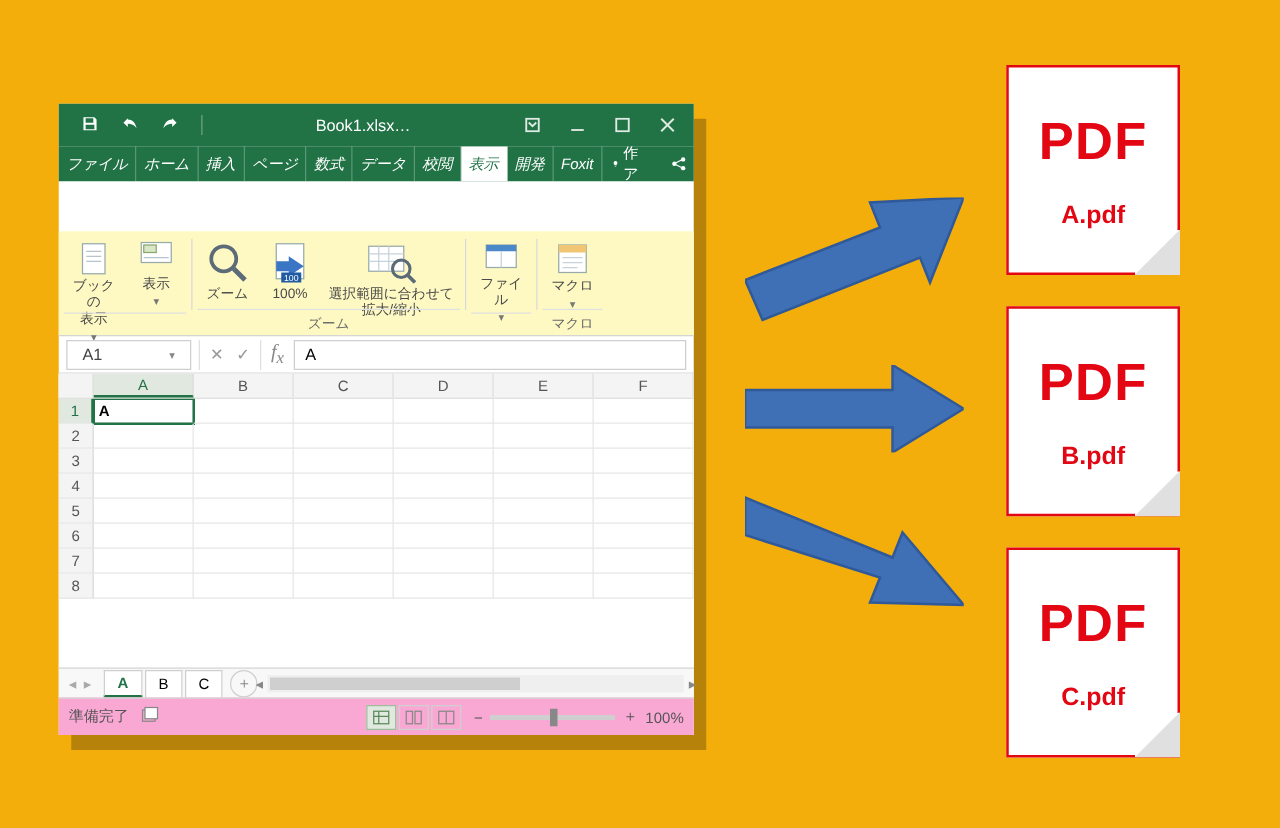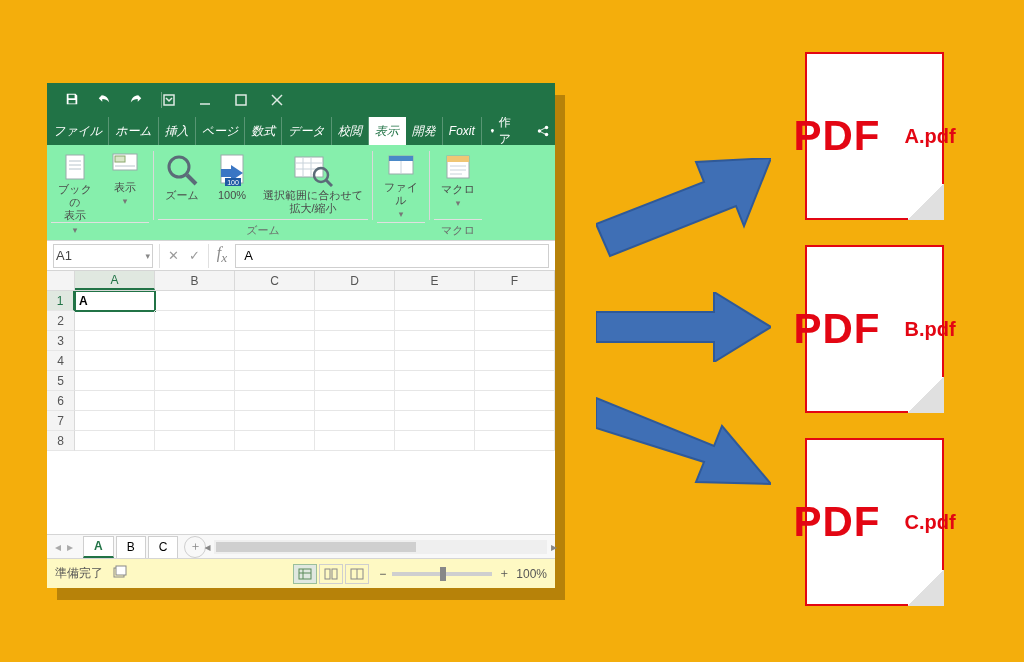--- a/index.html
+++ b/index.html
@@ -56,27 +56,28 @@
     cursor: pointer;
     font-style: italic;
   }
   .tabs .tab.first { border-left:none; }
   .tabs .tab.active { background:#fff; color:#217346; }
   .tabs .tell { display:flex; align-items:center; gap:4px; padding:0 8px; font-size:12px;}
   .tabs .tell svg { width:12px; height:12px; fill:#fff; }
   .tabs .share { margin-left:auto; padding:0 10px; display:flex; align-items:center;}
   
   .ribbon {
-    background:#86efac;
+    background:#fef9c3;
     border-bottom:1px solid #d5d5d5;
-    height: 96px;
+    height: 84px;
     display:flex;
     align-items:stretch;
     font-size: 11px;
     color:#4a4a4a;
+    margin-top:40px;
   }
   .rgroup {
     display:flex;
     flex-direction:column;
     align-items:center;
     justify-content:flex-start;
     padding:4px 4px 0;
   }
   .rgroup .row { display:flex; gap:2px; }
   .rgroup .glabel {
@@ -98,21 +99,21 @@
   .rbtn .lbl { font-size:11px; line-height:1.2; white-space:pre-line; }
   .rbtn .dd { font-size:9px; color:#777; }
   
   .fx {
     height:30px; display:flex; align-items:center;
     border-bottom:1px solid #d5d5d5;
   }
   .namebox {
     width:100px; height:24px; border:1px solid #cfcfcf; margin:0 6px 0 6px;
     display:flex; align-items:center; justify-content:space-between;
-    padding:0 2px; font-size:13px; color:#444; background:#fff;
+    padding:0 12px; font-size:13px; color:#444; background:#fff;
   }
   .namebox .chev { font-size:9px; color:#888; }
   .fx .btns { display:flex; align-items:center; gap:10px; color:#9a9a9a; font-size:13px; padding:0 8px; border-left:1px solid #e0e0e0; border-right:1px solid #e0e0e0; height:24px;}
   .fx .fxlabel { font-style:italic; font-family:"Times New Roman",serif; color:#888; padding:0 8px;}
   .fx .formula { flex:1; height:24px; border:1px solid #cfcfcf; margin-right:6px; padding:0 8px; font-size:13px; display:flex; align-items:center; background:#fff;}
   
   .grid { flex:1; display:flex; flex-direction:column; background:#fff;}
   .colhdr { display:flex; height:20px; background:#f4f4f4; border-bottom:1px solid #d9d9d9;}
   .corner { width:28px; border-right:1px solid #d9d9d9; background:#f4f4f4;}
   .ch { width:80px; border-right:1px solid #d9d9d9; text-align:center; font-size:12px; color:#555; display:flex; align-items:center; justify-content:center; background:#f4f4f4;}
@@ -131,40 +132,40 @@
   .sheettabs .nav { padding:0 8px; color:#aaa; display:flex; gap:6px;}
   .sheettabs .stab { padding:0 10px; height:22px; display:flex; align-items:center; border:1px solid #cfcfcf; border-bottom:none; background:#fff; margin-left:2px; font-size:12px; cursor:pointer;}
   .sheettabs .stab.active { border-bottom:2px solid #217346; color:#217346; font-weight:bold; }
   .sheettabs .new { width:22px; height:22px; margin-left:6px; border:1px solid #cfcfcf; border-radius:50%; display:flex; align-items:center; justify-content:center; color:#888; cursor:pointer;}
   .sheettabs .hscroll { flex:1; margin:0 8px; height:14px; background:#efefef; position:relative;}
   .sheettabs .hscroll .thumb { position:absolute; left:2px; top:2px; width:60%; height:10px; background:#cfcfcf;}
   .sheettabs .hscroll .arr { position:absolute; top:0; width:14px; height:14px; display:flex; align-items:center; justify-content:center; color:#888;}
   .sheettabs .hscroll .arr.l{left:-14px;} .sheettabs .hscroll .arr.r{right:-14px;}
   
   .status {
-    height:30px; border-top:1px solid #d5d5d5; background:#fef9c3;
+    height:30px; border-top:1px solid #d5d5d5; background:#f9a8d4;
     display:flex; align-items:center; font-size:12px; color:#555; padding:0 8px;
   }
   .status .views { margin-left:auto; display:flex; gap:2px;}
   .status .views .v { width:24px; height:20px; border:1px solid #cfcfcf; display:flex; align-items:center; justify-content:center; cursor:pointer;}
   .status .views .v.sel { background:#e0e8e0; border-color:#9bbf9b;}
   .status .zoom { display:flex; align-items:center; gap:6px; margin-left:10px;}
   .status .zoom .track { width:100px; height:4px; background:#cfcfcf; position:relative;}
   .status .zoom .track .knob { position:absolute; left:48px; top:-5px; width:6px; height:14px; background:#888;}
   .status .macro { margin-left:10px; color:#888;}
   
   .arrow { position:absolute; }
   .arrow svg { display:block; }
   
   .pdf {
     position:absolute;
     width:139px; height:168px;
     background:#fff;
     border:2px solid #e30613;
-    display:flex; align-items:center; justify-content:center;
+    display:flex; flex-direction:column; align-items:center; justify-content:center;
     gap:24px;
     box-shadow: 0 0 0 rgba(0,0,0,0);
   }
   .pdf::after {
     content:"";
     position:absolute; right:-2px; bottom:-2px;
     width:36px; height:36px;
     background:linear-gradient(135deg,#fff 0 49%, #e0e0e0 50% 100%);
     border-left:2px solid #e30613;
     border-top:2px solid #e30613;
@@ -184,20 +185,21 @@
             <path d="M2 2h10l2 2v10H2zM4 3v4h7V3zM4 13h8v-4H4z"></path>
           </svg></span>
       <span><svg viewBox="0 0 16 16">
             <path d="M6 3L2 7l4 4V8c3 0 6 1 8 4-1-5-4-8-8-8z"></path>
           </svg></span>
       <span><svg viewBox="0 0 16 16">
             <path d="M10 3l4 4-4 4V8c-3 0-6 1-8 4 1-5 4-8 8-8z"></path>
           </svg></span>
       <span class="sep"></span>
     </div>
+    <div class="fname">Book1.xlsx…</div>
     <div class="winbtns">
       <span>
           <svg viewBox="0 0 12 12">
             <rect x="1" y="1" width="10" height="10"></rect>
             <path d="M3 4l3 3 3-3"></path>
           </svg>
         </span>
       <span>
           <svg viewBox="0 0 12 12">
             <line x1="1" y1="10" x2="11" y2="10"></line>

